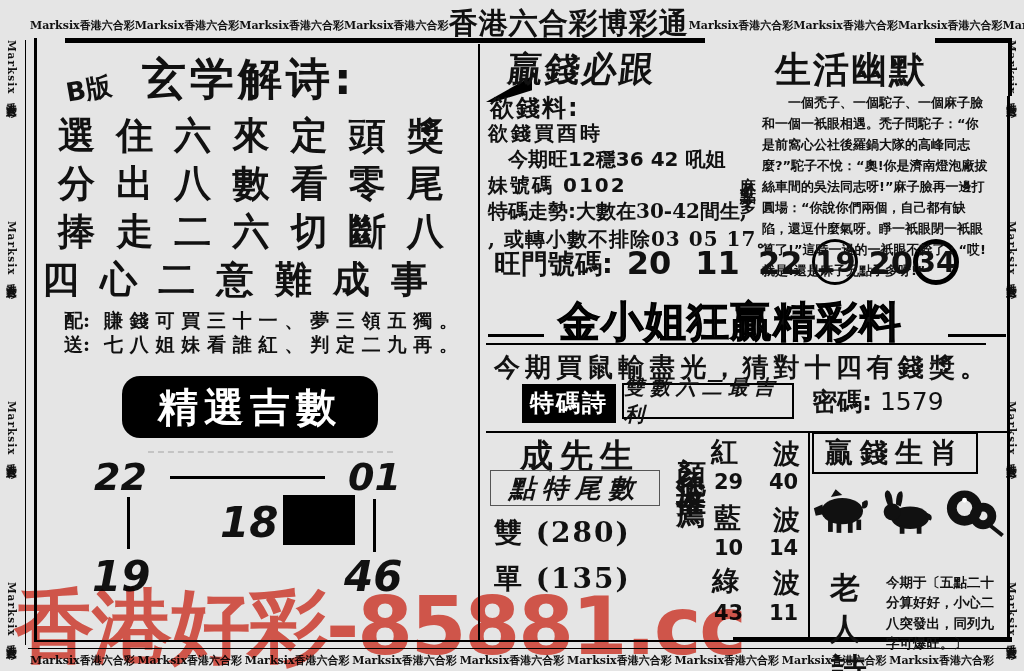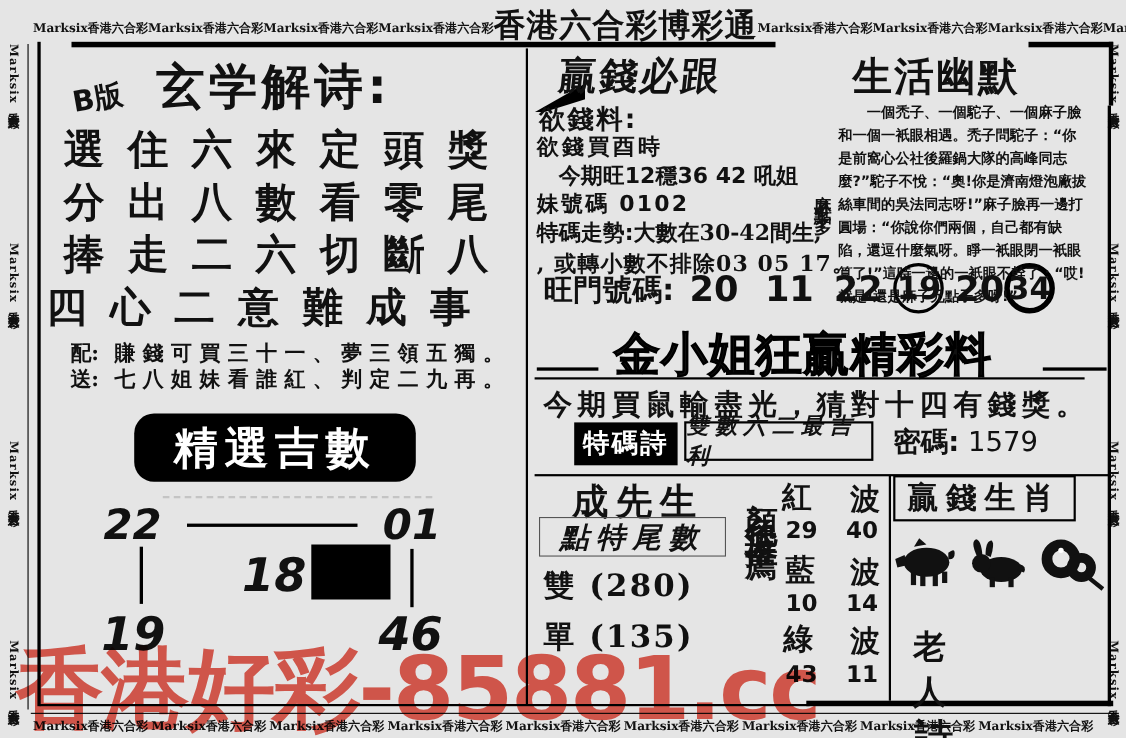--- a/index.html
+++ b/index.html
@@ -192,20 +192,21 @@
       <circle cx="41" cy="29" r="9" fill="none" stroke="#111" stroke-width="9"></circle>
       <path d="M46 37 L61 49" stroke="#111" stroke-width="4"></path>
       <circle cx="22" cy="13" r="2.5" fill="#fff"></circle>
     </svg>
   </div>
 
   <div class="abs" style="left:814px;top:568px;width:70px;text-align:center;">
     <div class="heavy" style="font-size:30px;letter-spacing:8px;">老人</div>
     <div class="heavy" style="font-size:36px;margin-top:-2px;">詩</div>
   </div>
+  <div class="abs" style="left:886px;top:572px;width:112px;font-size:13.5px;font-weight:700;line-height:1.5;">今期于〔五點二十分算好好，小心二八突發出，同列九字可爆旺。〕</div>
 
   <div class="brandrow" style="top:653px;">
     <span>Marksix香港六合彩</span>
     <span>Marksix香港六合彩</span>
     <span>Marksix香港六合彩</span>
     <span>Marksix香港六合彩</span>
     <span>Marksix香港六合彩</span>
     <span>Marksix香港六合彩</span>
     <span>Marksix香港六合彩</span>
     <span>Marksix香港六合彩</span>

